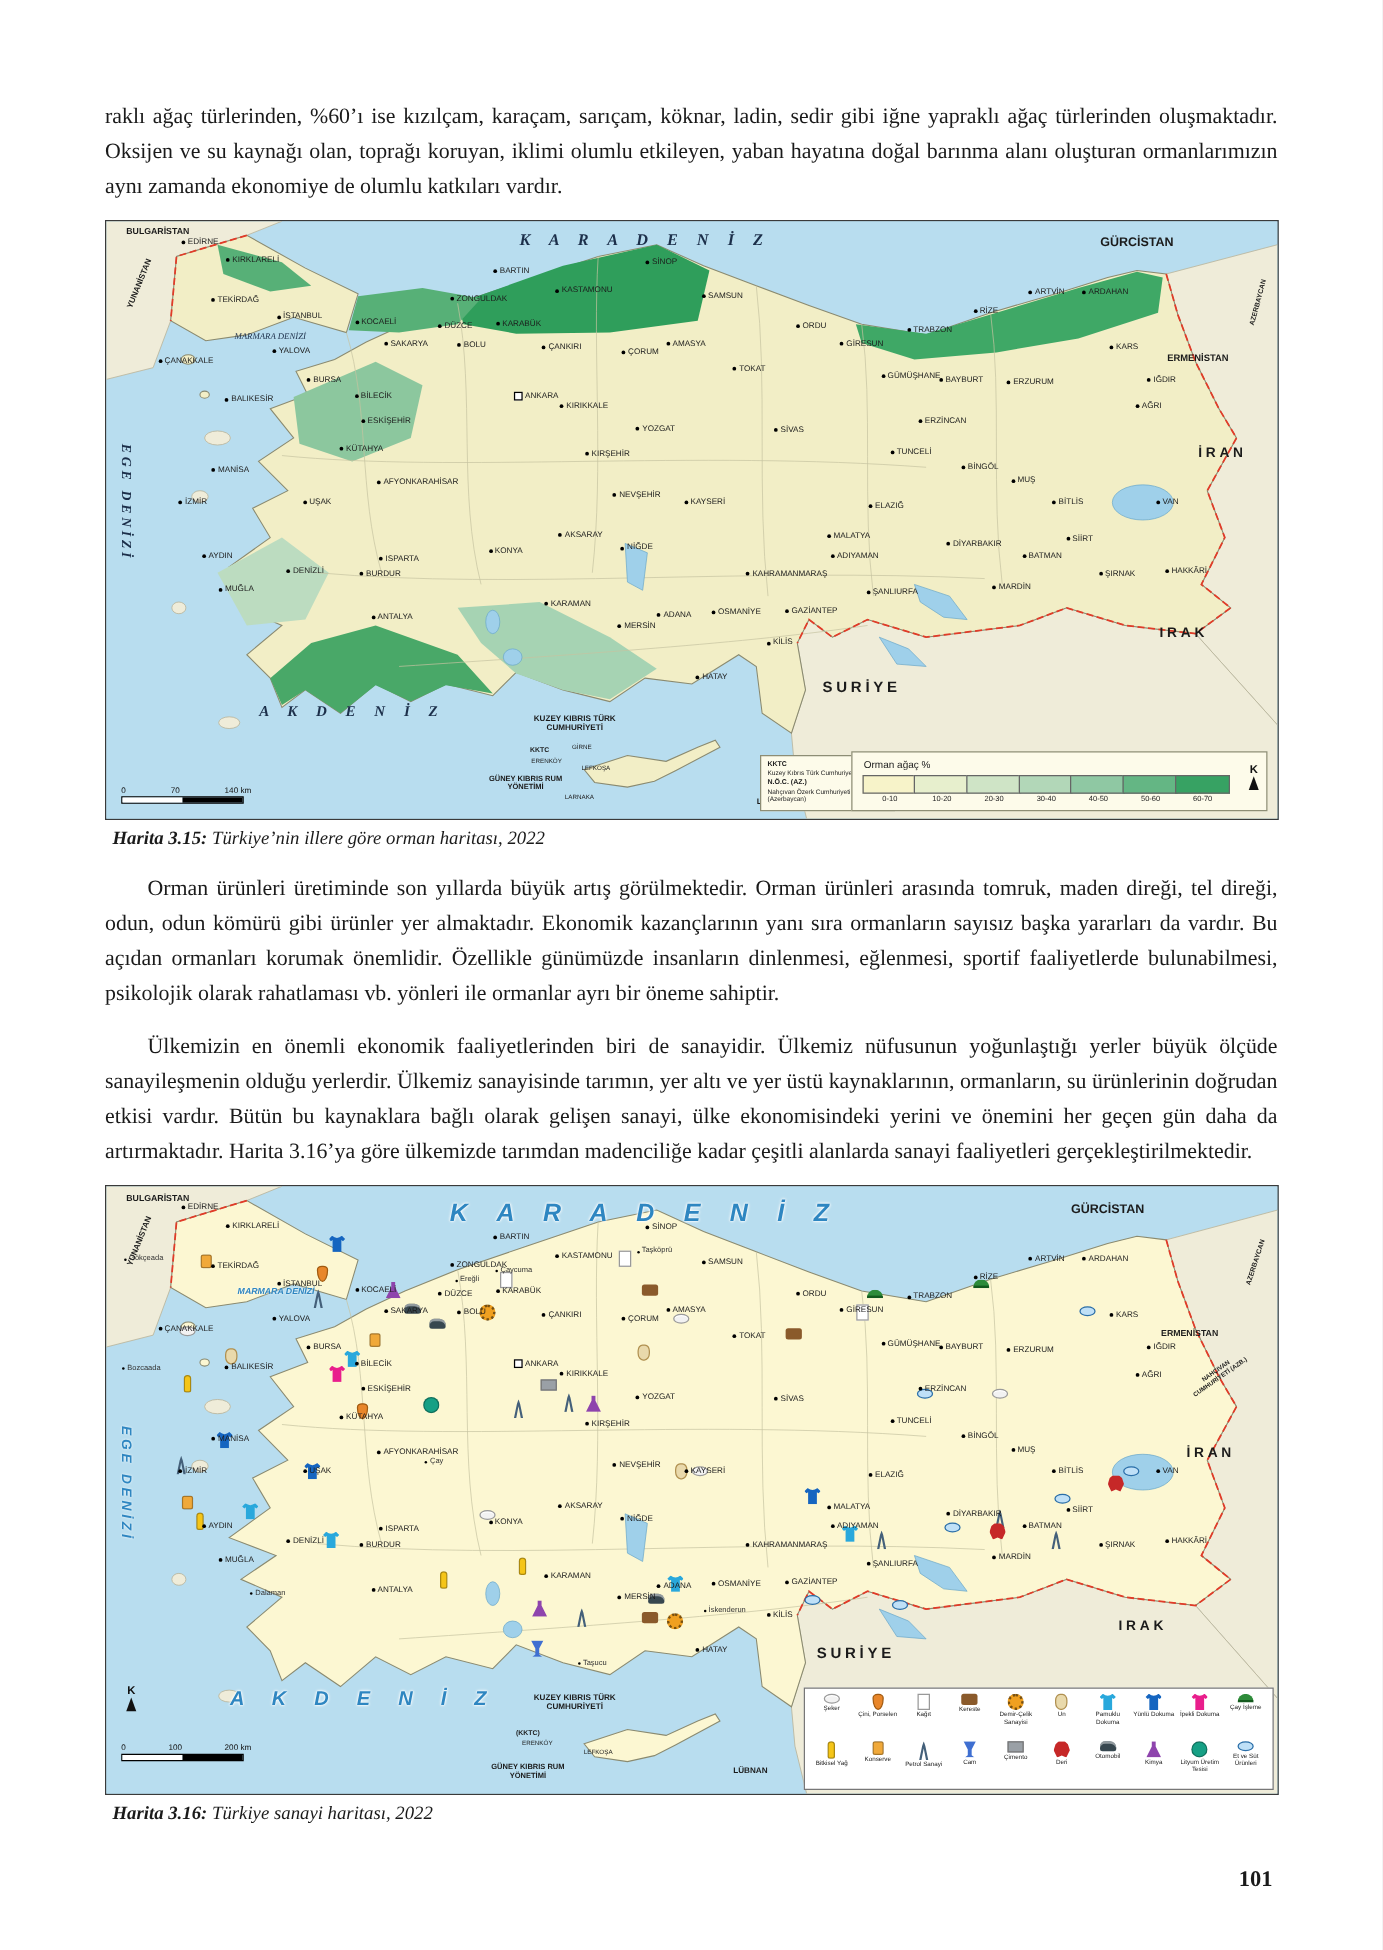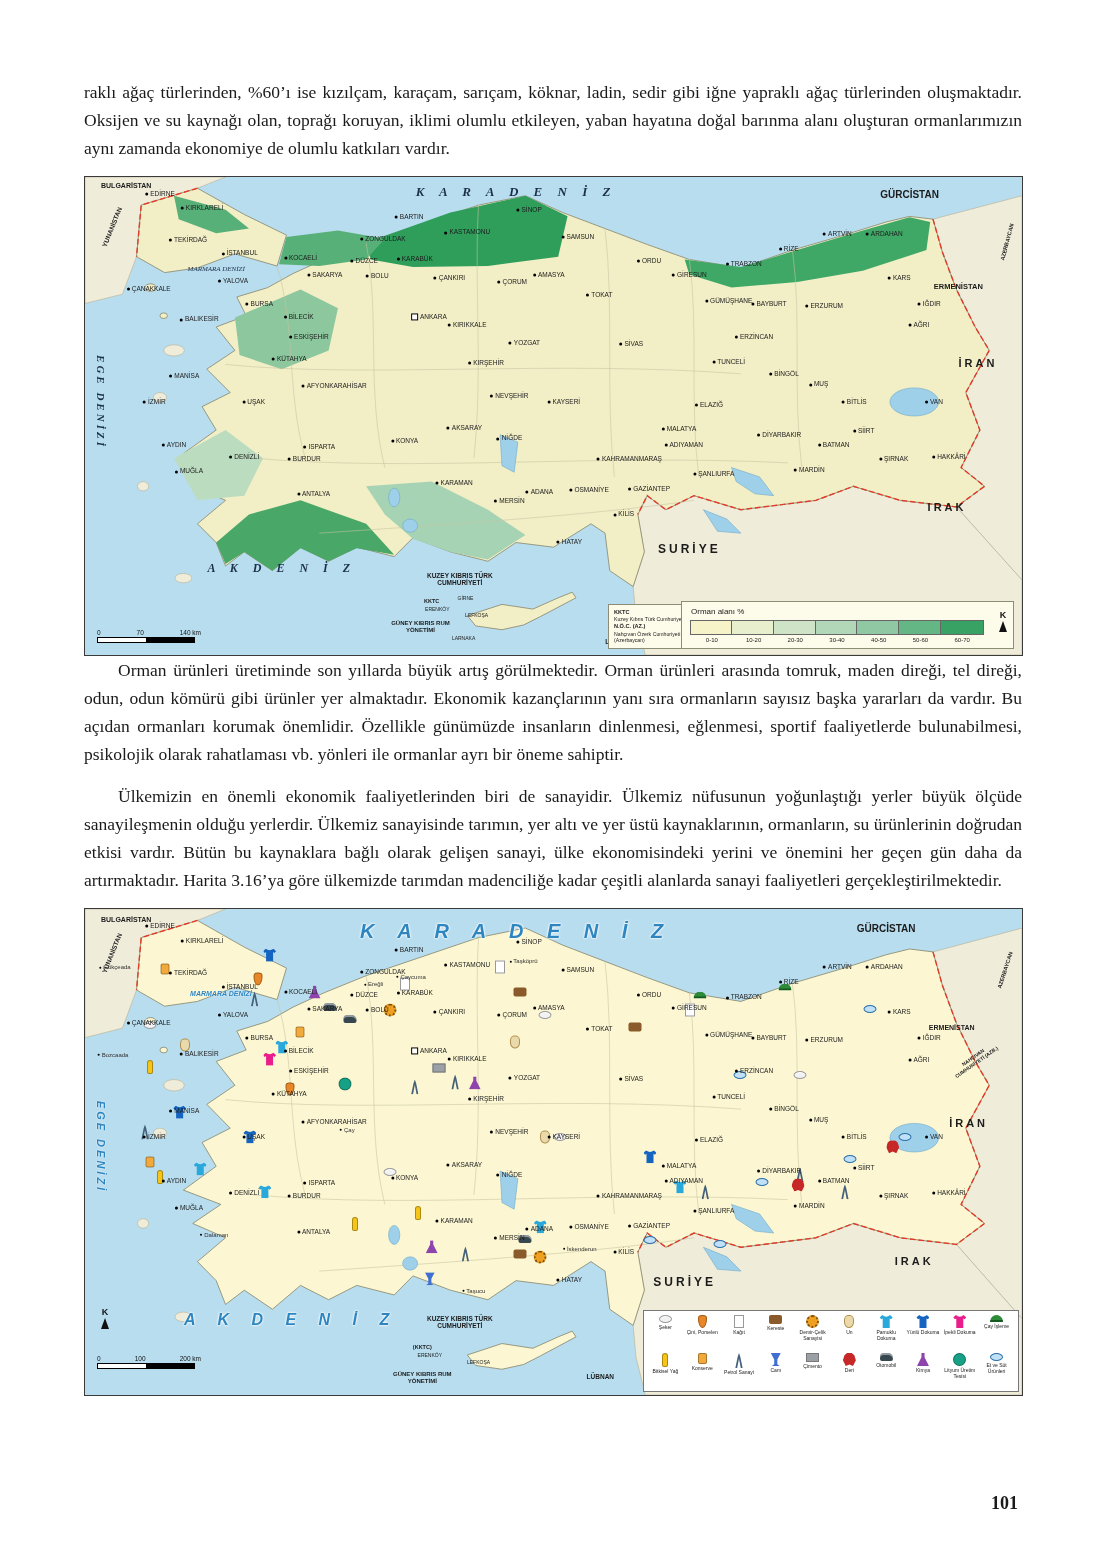--- a/index.html
+++ b/index.html
@@ -501,21 +501,21 @@
 
     <div class="note-box">
       <div class="nb-b">KKTC</div>
       <div>Kuzey Kıbrıs Türk Cumhuriyeti</div>
       <div class="nb-b">N.Ö.C. (AZ.)</div>
       <div>Nahçıvan Özerk Cumhuriyeti</div>
       <div>(Azerbaycan)</div>
     </div>
 
     <div class="forest-legend">
-      <div class="fl-title">Orman alanı %</div>
+      <div class="fl-title">Orman ağaç %</div>
       <div class="fl-swatches" id="fl-swatches">
           <div class="fl-cell">
             <div class="fl-swatch" style="background: rgb(247, 243, 201);"></div>
             <div class="fl-label">0-10</div>
           </div>
           <div class="fl-cell">
             <div class="fl-swatch" style="background: rgb(231, 239, 205);"></div>
             <div class="fl-label">10-20</div>
           </div>
           <div class="fl-cell">
@@ -551,20 +551,23 @@
         <span>70</span>
         <span>140 km</span>
       </div>
       <div class="sb-bar">
         <div class="sb-seg w"></div>
           <div class="sb-seg k"></div>
       </div>
     </div>
   </div>
 
+  <p class="caption">
+    <span class="cap-label">Harita 3.15:</span><span> Türkiye’nin illere göre orman haritası, 2022</span>
+  </p>
 
   <p class="body-text ind">Orman ürünleri üretiminde son yıllarda büyük artış görülmektedir. Orman ürünleri arasında tomruk, maden direği, tel direği, odun, odun kömürü gibi ürünler yer almaktadır. Ekonomik kazançlarının yanı sıra ormanların sayısız başka yararları da vardır. Bu açıdan ormanları korumak önemlidir. Özellikle günümüzde insanların dinlenmesi, eğlenmesi, sportif faaliyetlerde bulunabilmesi, psikolojik olarak rahatlaması vb. yönleri ile ormanlar ayrı bir öneme sahiptir.</p>
   <p class="body-text ind">Ülkemizin en önemli ekonomik faaliyetlerinden biri de sanayidir. Ülkemiz nüfusunun yoğunlaştığı yerler büyük ölçüde sanayileşmenin olduğu yerlerdir. Ülkemiz sanayisinde tarımın, yer altı ve yer üstü kaynaklarının, ormanların, su ürünlerinin doğrudan etkisi vardır. Bütün bu kaynaklara bağlı olarak gelişen sanayi, ülke ekonomisindeki yerini ve önemini her geçen gün daha da artırmaktadır. Harita 3.16’ya göre ülkemizde tarımdan madenciliğe kadar çeşitli alanlarda sanayi faaliyetleri gerçekleştirilmektedir.</p>
 
   <div class="map-figure" id="fig2">
     <svg class="geo" viewBox="0 0 1000 510" preserveAspectRatio="none">
       <rect class="sea-bg" x="0" y="0" width="1000" height="510"></rect>
       <path class="foreign" d="M0,0 L150,0 L120,12 L60,30 L55,85 L40,125 L0,135 Z"></path>
       <path class="foreign" d="M905,45 L1000,20 L1000,430 L930,352 L960,330 L935,310 L955,270 L940,230 L965,185 L950,160 L930,120 L915,80 Z"></path>
       <path class="foreign" d="M585,437 L597,400 L590,360 L600,340 L620,355 L650,340 L700,355 L780,345 L820,330 L870,345 L930,352 L1000,430 L1000,510 L598,510 L588,470 Z"></path>
@@ -1134,15 +1137,18 @@
         <span>100</span>
         <span>200 km</span>
       </div>
       <div class="sb-bar">
         <div class="sb-seg w"></div>
           <div class="sb-seg k"></div>
       </div>
     </div>
   </div>
 
+  <p class="caption">
+    <span class="cap-label">Harita 3.16:</span><span> Türkiye sanayi haritası, 2022</span>
+  </p>
 
   <div class="page-number">101</div>
 </div>
 
 </body></html>

